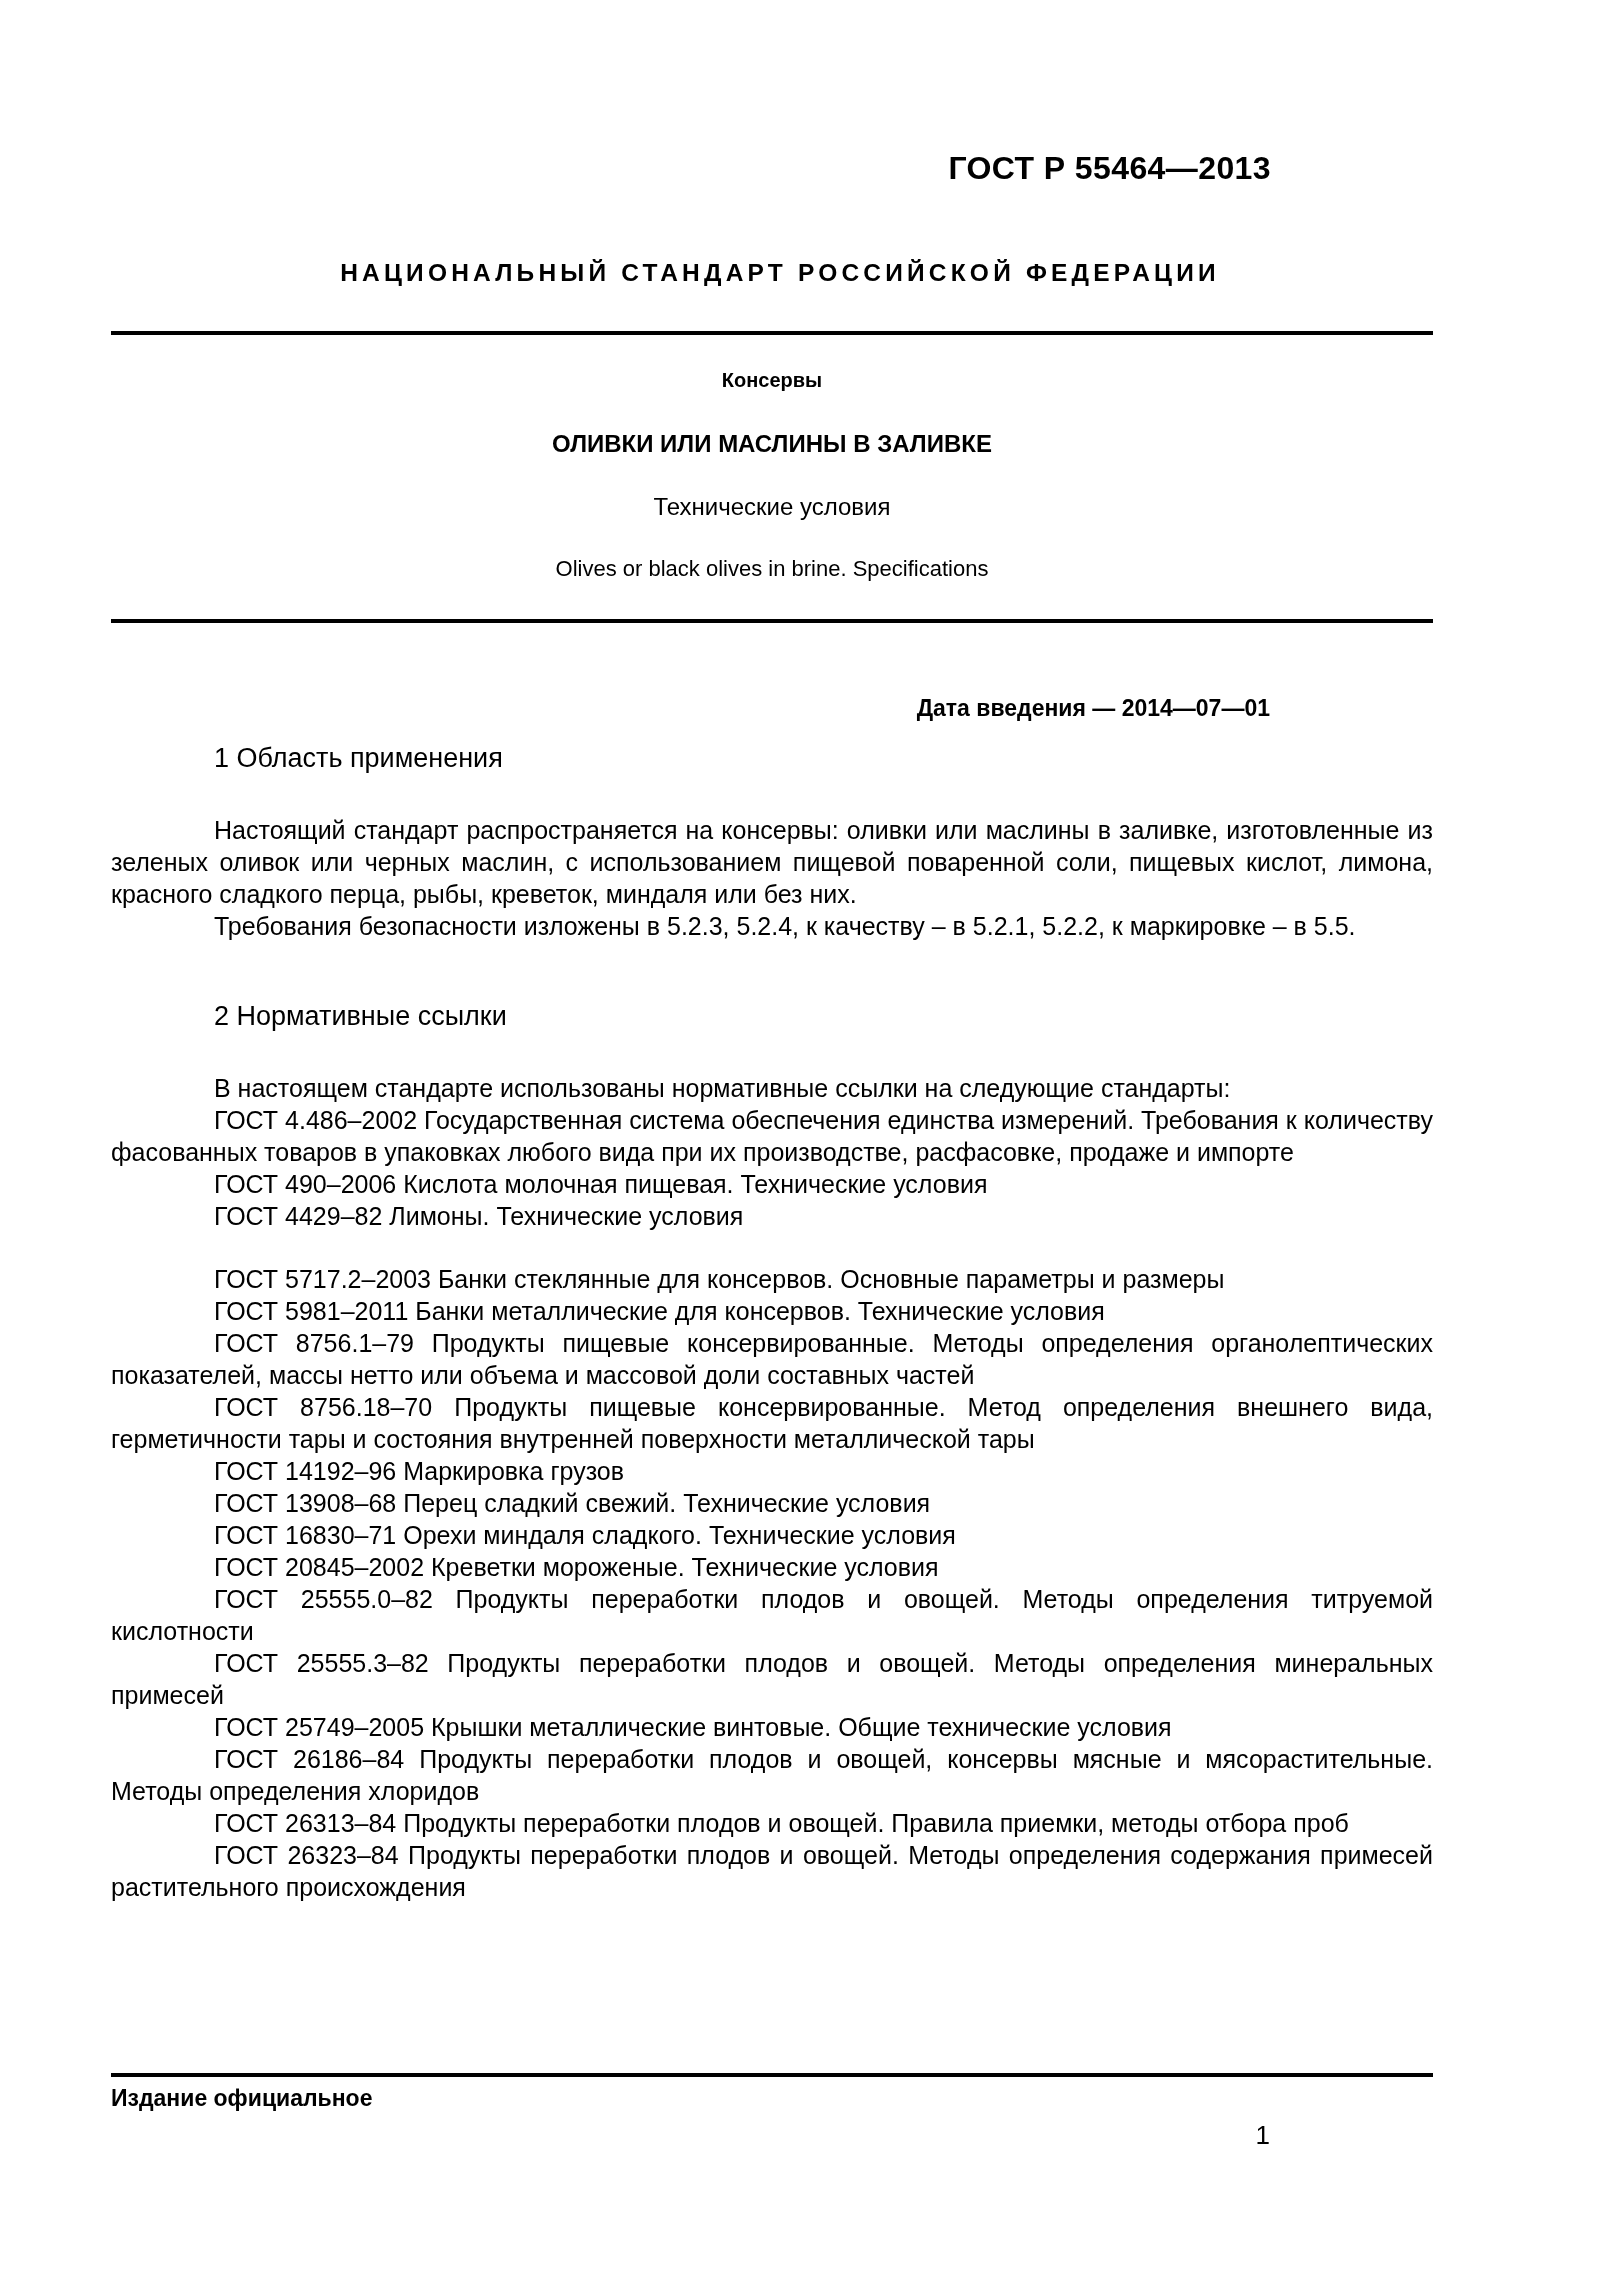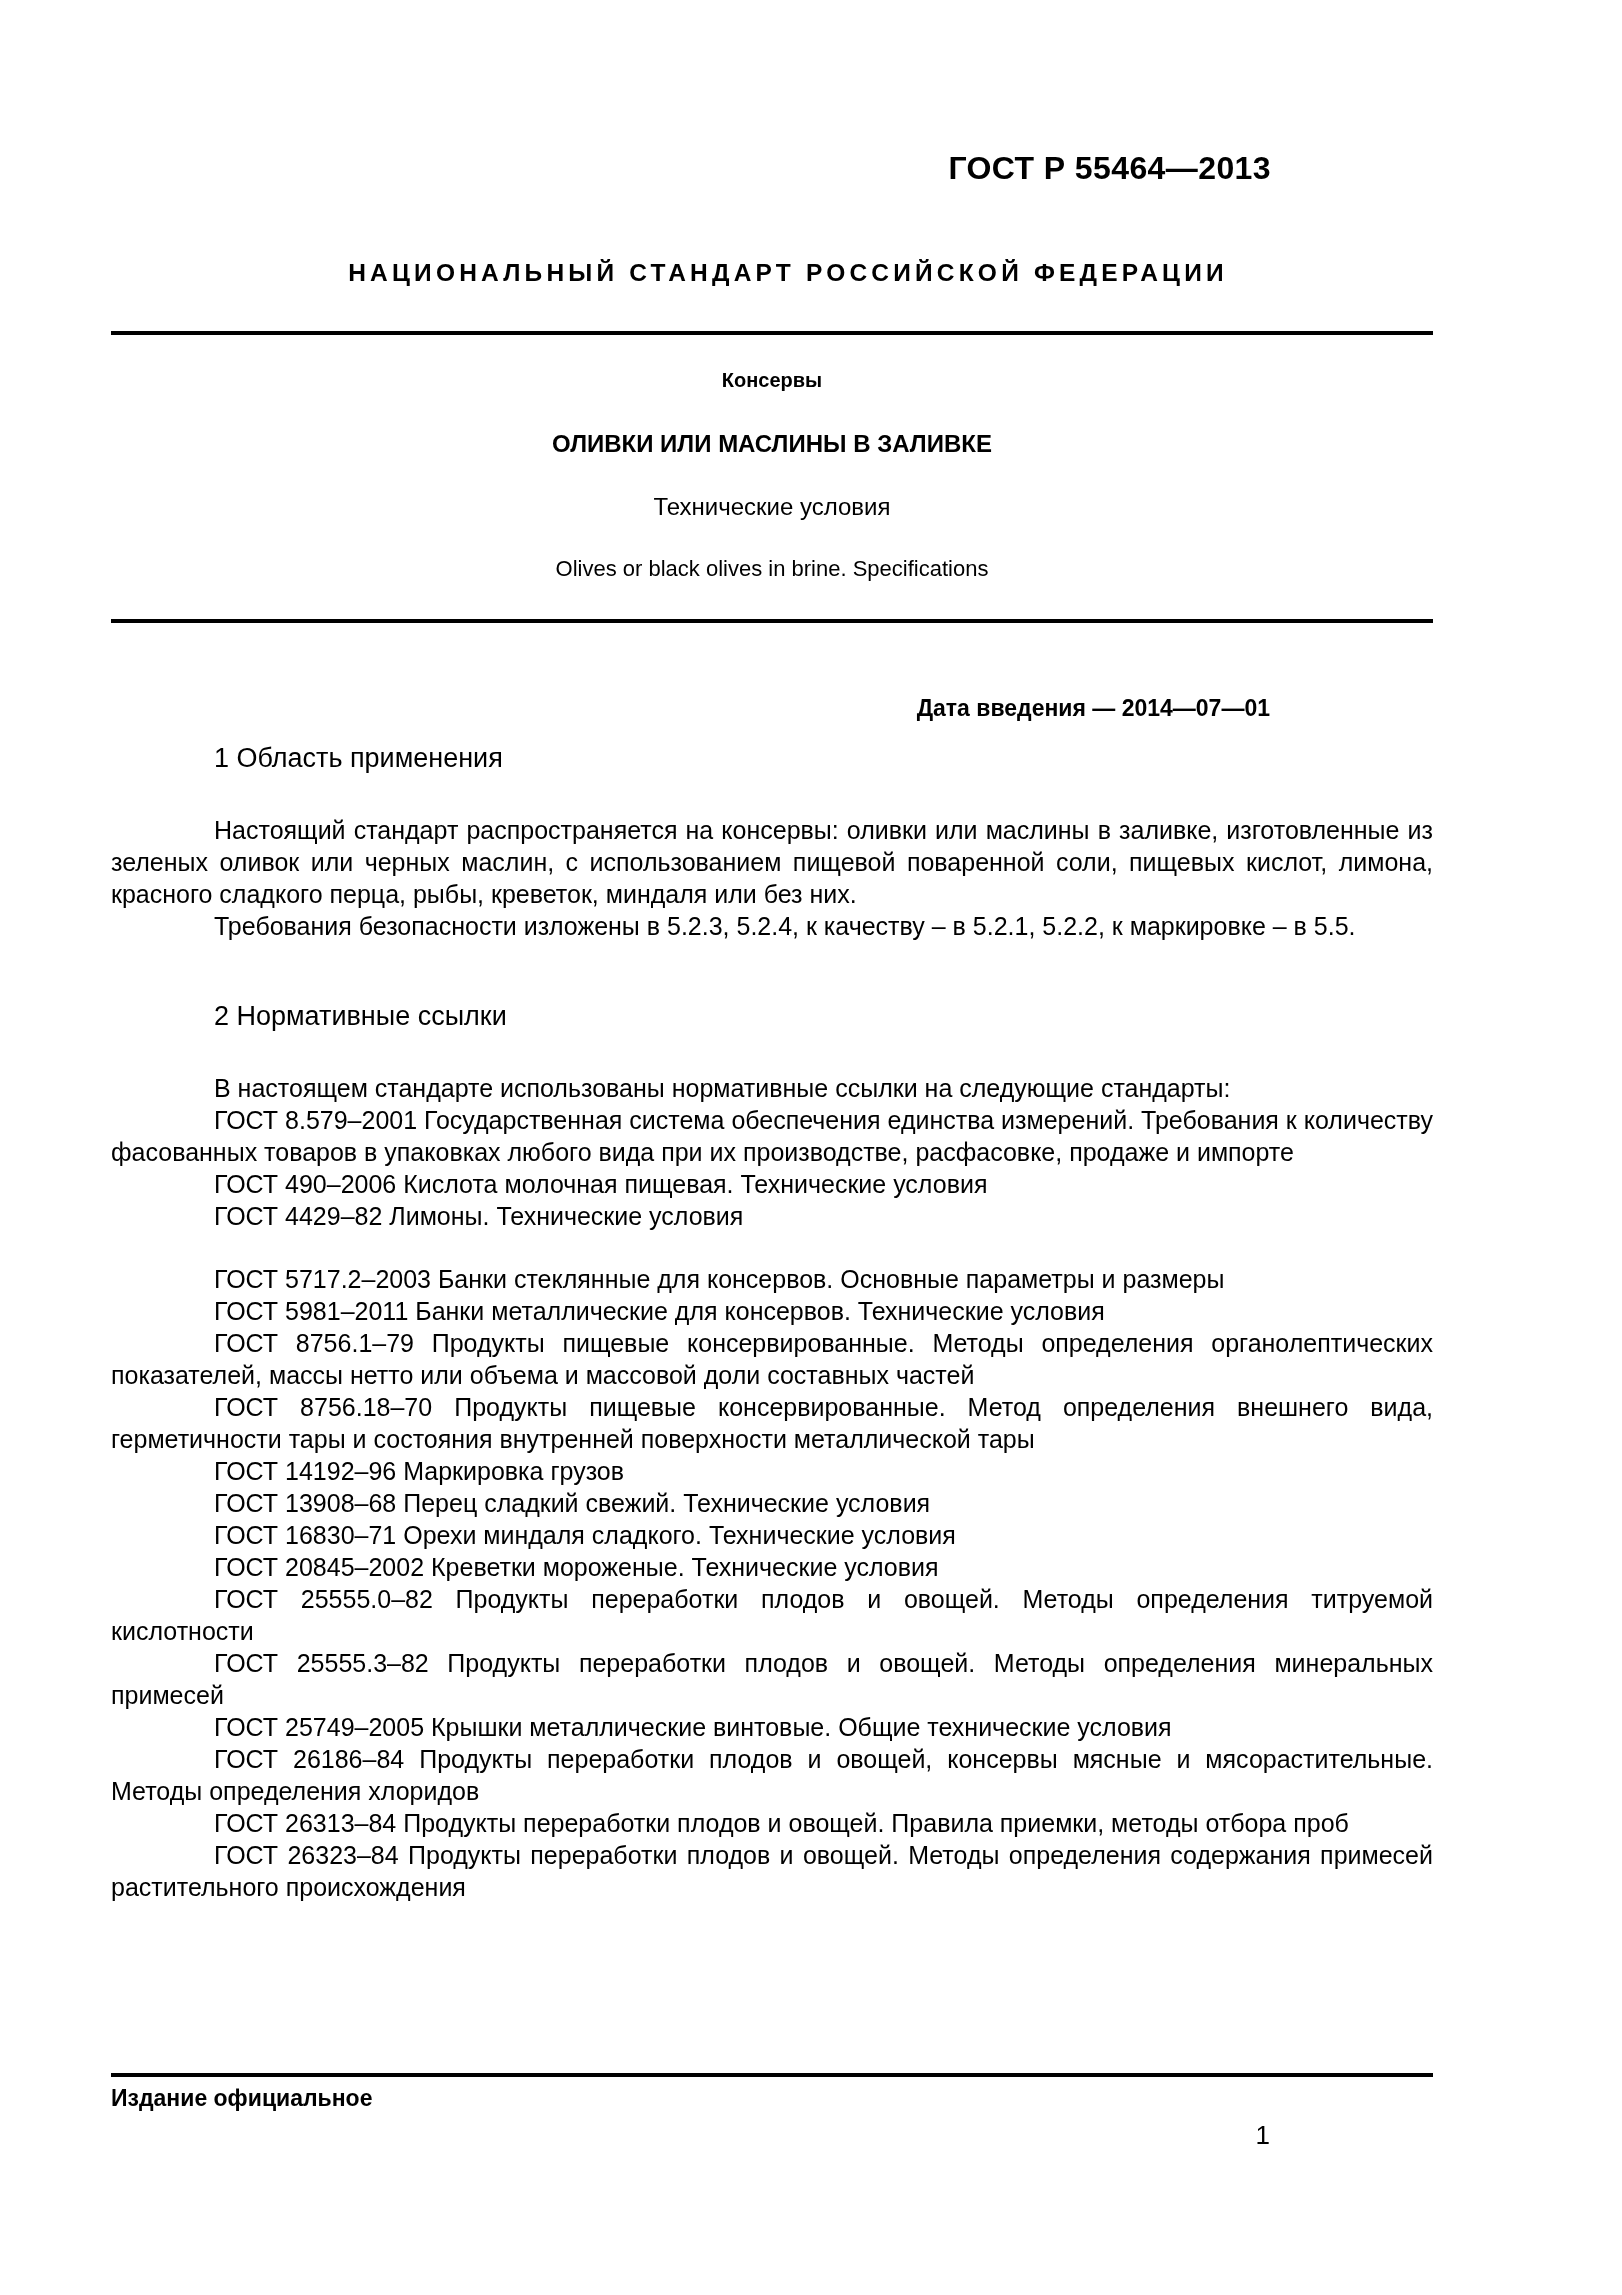--- a/index.html
+++ b/index.html
@@ -1,21 +1,21 @@
 <!DOCTYPE html>
 <html style="font-size:12.2px"><head>
 <meta charset="utf-8">
 <style>
   html, body { margin: 0; padding: 0; background: #ffffff; }
   body { width: 1623px; height: 2295px; position: relative; overflow: hidden;
          font-family: "Liberation Sans", sans-serif; color: #000; }
   .page { position: absolute; left: 0; top: 0; width: 1460px; height: 2295px; }
   .abs { position: absolute; }
   .doc-number { right: 189px; top: 150px; font-size: 32px; font-weight: bold; letter-spacing: 0.4px; }
-  .nat-std { left: 16px; width: 1544px; text-align: center; top: 259px; font-size: 24.5px; font-weight: bold; letter-spacing: 4.2px; }
+  .nat-std { left: 8px; width: 1544px; text-align: center; top: 259px; font-size: 24.5px; font-weight: bold; letter-spacing: 4.2px; }
   .rule { left: 111px; width: 1322px; height: 3.8px; background: #000; }
   .center-line { left: 111px; width: 1322px; text-align: center; }
   .t1 { top: 369px; font-size: 20px; font-weight: bold; }
   .t2 { top: 430px; font-size: 24px; font-weight: bold; }
   .t3 { top: 493px; font-size: 24px; font-weight: normal; }
   .t4 { top: 556px; font-size: 22px; }
   .intro-date { right: 190px; top: 655px; font-size: 23px; font-weight: bold; margin-top: 40px; }
   .sec-h { left: 214px; font-size: 27px; font-weight: normal; }
   .body-block { left: 111px; width: 1322px; font-size: 25px; line-height: 32px; }
   .para { margin: 0; text-indent: 103px; text-align: justify; text-align-last: left; }
@@ -46,21 +46,21 @@
 
   <div class="abs body-block" style="top:814px;">
     <p class="para">Настоящий стандарт распространяется на консервы: оливки или маслины в заливке, изготовленные из зеленых оливок или черных маслин, с использованием пищевой поваренной соли, пищевых кислот, лимона, красного сладкого перца, рыбы, креветок, миндаля или без них.</p>
     <p class="para">Требования безопасности изложены в 5.2.3, 5.2.4, к качеству – в 5.2.1, 5.2.2, к маркировке – в 5.5.</p>
   </div>
 
   <div class="abs sec-h" style="top:1001px;">2 Нормативные ссылки</div>
 
   <div class="abs body-block" style="top:1072px;">
     <p class="para">В настоящем стандарте использованы нормативные ссылки на следующие стандарты:</p>
-    <p class="para">ГОСТ  8.579–2001 Государственная система обеспечения единства измерений. Требования к количеству фасованных товаров в упаковках любого вида при их производстве, расфасовке, продаже и импорте</p>
+    <p class="para">ГОСТ  4.486–2002 Государственная система обеспечения единства измерений. Требования к количеству фасованных товаров в упаковках любого вида при их производстве, расфасовке, продаже и импорте</p>
     <p class="para">ГОСТ 490–2006 Кислота молочная пищевая. Технические условия</p>
     <p class="para">ГОСТ 4429–82 Лимоны. Технические условия</p>
     <div class="gap"></div>
     <p class="para">ГОСТ 5717.2–2003 Банки стеклянные для консервов. Основные параметры и размеры</p>
     <p class="para">ГОСТ 5981–2011 Банки металлические для консервов. Технические условия</p>
     <p class="para">ГОСТ 8756.1–79 Продукты пищевые консервированные. Методы определения органолептических показателей, массы нетто или объема и массовой доли составных частей</p>
     <p class="para">ГОСТ 8756.18–70 Продукты пищевые консервированные. Метод определения внешнего вида, герметичности тары и состояния внутренней поверхности металлической тары</p>
     <p class="para">ГОСТ 14192–96 Маркировка грузов</p>
     <p class="para">ГОСТ 13908–68 Перец сладкий свежий. Технические условия</p>
     <p class="para">ГОСТ 16830–71 Орехи миндаля сладкого. Технические условия</p>

